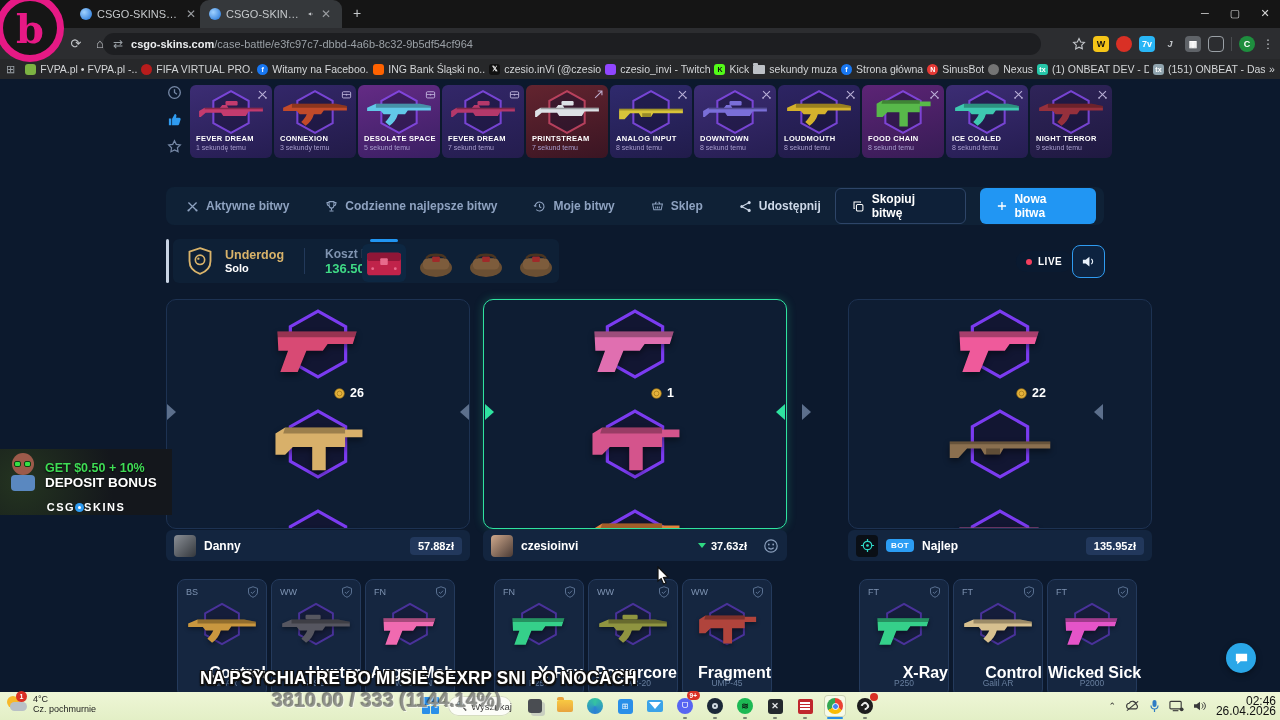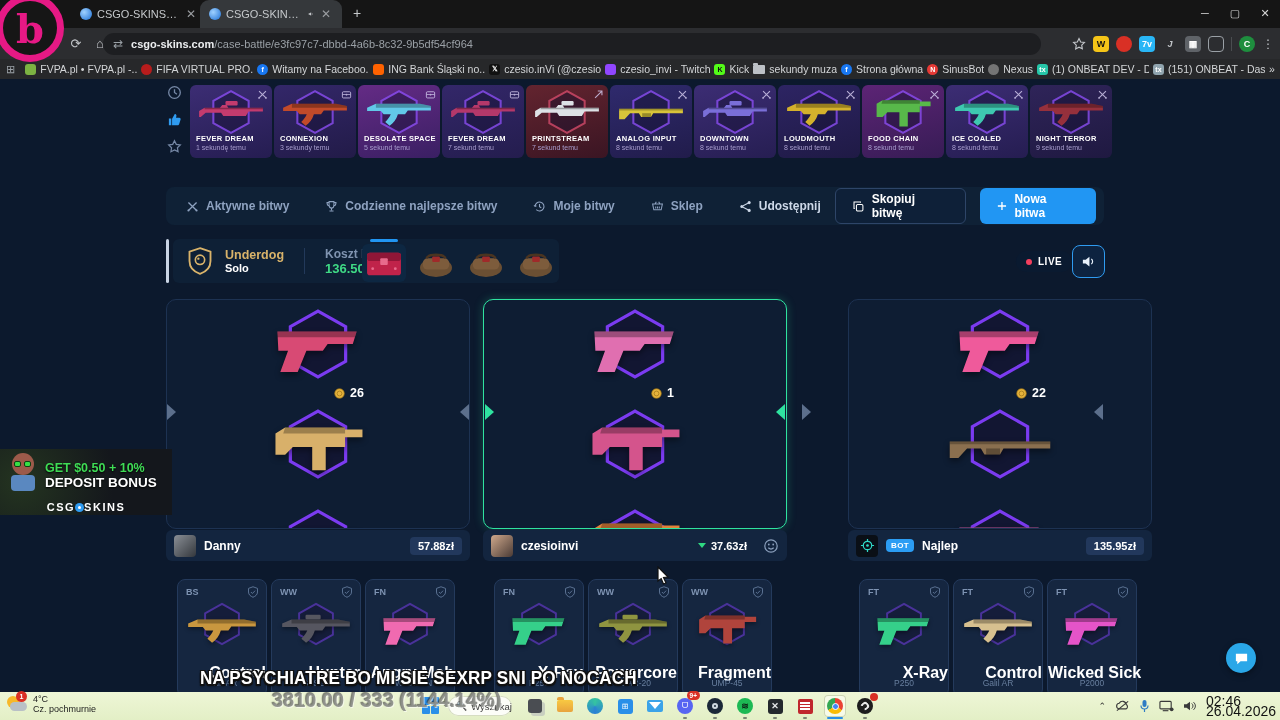--- a/index.html
+++ b/index.html
@@ -82,21 +82,21 @@
 .pbar{position:relative;margin-top:1px;width:304px;height:31px;background:#13253f;border-radius:6px;display:flex;align-items:center;padding:0 8px;gap:8px}
 .avt{width:22px;height:22px;border-radius:4px;flex:0 0 22px;position:relative;overflow:hidden}
 .pname{color:#fff;font-size:12px;font-weight:bold}
 .pprice{margin-left:auto;background:#22385c;border-radius:4px;padding:3px 8px;color:#fff;font-size:11px;font-weight:bold;display:flex;align-items:center;gap:5px}
 .pprice.flat{background:none;padding:3px 0}
 .botb{background:#2b9df4;color:#fff;font-size:8px;font-weight:bold;border-radius:4px;padding:2px 5px;letter-spacing:.4px}
 .tri-dn{width:0;height:0;border-left:4px solid transparent;border-right:4px solid transparent;border-top:5px solid #2fd982}
 .smile{color:#8ba0bd;margin-left:8px}
 .cards{position:relative;margin-top:18px;display:flex;gap:4px;padding:0 11px}
 .icard{position:relative;width:90px;height:118px;background:#152640;border:1px solid #243a5c;border-radius:8px}
-.icard .wear{position:absolute;left:8px;top:7px;font-size:9px;font-weight:bold;color:#7e93b2}
+.icard .wear{position:absolute;left:8px;top:7px;font-size:9px;font-weight:normal;color:#7e93b2}
 .icard .shld{position:absolute;right:7px;top:6px;width:12px;height:12px;color:#5d7394}
 .icard .ihex{position:absolute;left:50%;top:22px;transform:translateX(-50%);width:40px;height:44px;color:#5b36b8;opacity:.75}
 .icard .igun{position:absolute;left:50%;top:28px;transform:translateX(-50%);width:70px;height:38px;filter:drop-shadow(0 2px 2px rgba(0,0,0,.4))}
 .icard .inm{position:absolute;left:0;top:84px;width:100%;text-align:right;font-size:16px;font-weight:bold;color:#fff;white-space:nowrap}
 .icard .itp{position:absolute;left:0;top:98px;width:100%;text-align:center;font-size:8.5px;color:#687f9e}
 .sidearr{position:absolute;width:0;height:0;border-top:8px solid transparent;border-bottom:8px solid transparent}
 .arr-right{border-left:9px solid #5c6f8c}
 .arr-left{border-right:9px solid #5c6f8c}
 .arr-right.g{border-left-color:#2fe3a0}
 .arr-left.g{border-right-color:#2fe3a0}
@@ -131,21 +131,21 @@
 .startbtn i{background:#2a8fe8;border-radius:1px}
 .searchpill{position:absolute;left:448px;top:4px;width:64px;height:20px;background:#fcfdf8;border-radius:11px;display:flex;align-items:center;gap:4px;padding:0 8px;color:#3c3c3c;font-size:9.5px;box-shadow:inset 0 0 0 1px #d6ddc2}
 .tbicons{position:absolute;left:524px;top:3px;display:flex;gap:8px}
 .tbi{position:relative;width:22px;height:22px;display:flex;align-items:center;justify-content:center}
 .tbi .dot{position:absolute;bottom:-2px;left:50%;transform:translateX(-50%);width:4px;height:2.5px;border-radius:2px;background:#7d8574}
 .badge9{position:absolute;right:-4px;top:-4px;background:#d93025;color:#fff;font-size:6.5px;font-weight:bold;border-radius:6px;padding:1px 3px}
 .reddot{position:absolute;right:-2px;top:-2px;width:8px;height:8px;border-radius:50%;background:#d93025}
 .chromebox{background:#f7fbe9;border-radius:4px;box-shadow:inset 0 0 0 1px #cdd6b4}
 .chromeul{position:absolute;bottom:-2px;left:3px;width:16px;height:2.5px;border-radius:2px;background:#2a8fe8}
 .tray{position:absolute;right:4px;top:0;height:28px;display:flex;align-items:center;gap:9px;color:#2c2c2c}
-.clock{font-size:14px;text-align:left;line-height:10.5px;color:#111}
+.clock{font-size:12px;text-align:right;line-height:10.5px;color:#111}
 .cursor{position:absolute;left:656px;top:566px;z-index:70}
 svg{display:block}
 </style>
 </head>
 <body>
 
 <svg width="0" height="0" style="position:absolute">
 <defs>
 <symbol id="hex" viewBox="0 0 100 112">
         <polygon points="50,5 93,29 93,83 50,107 7,83 7,29" fill="rgba(22,16,50,.55)" stroke="currentColor" stroke-width="5"></polygon>

